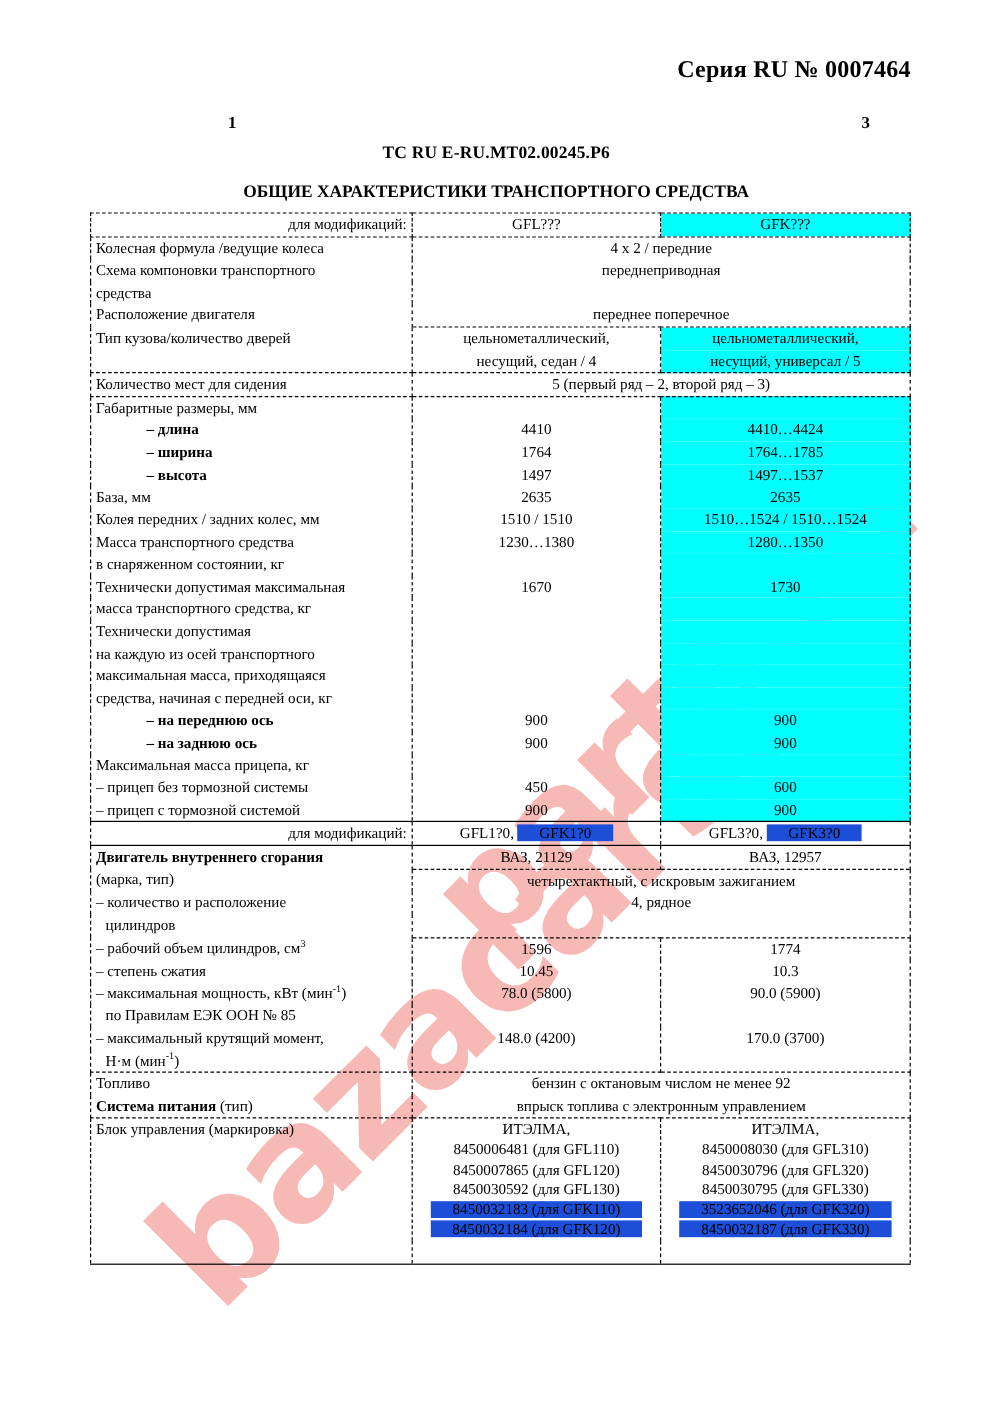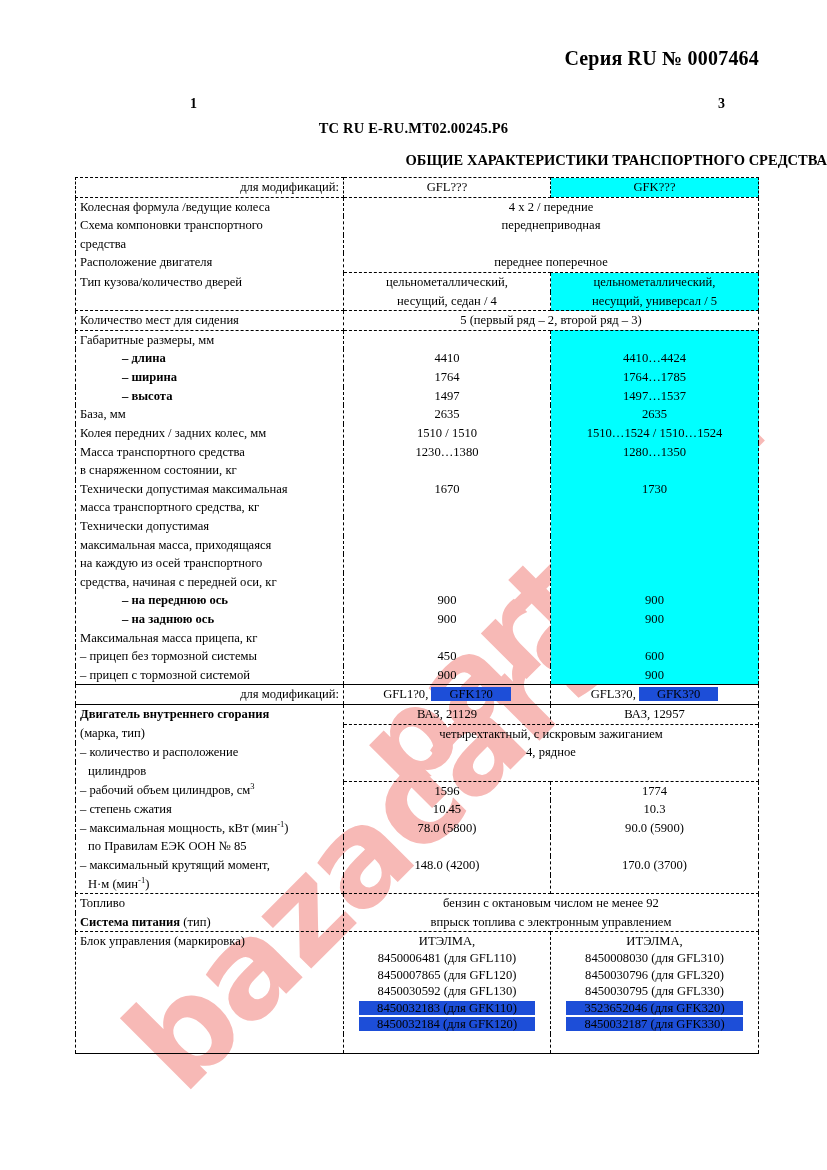--- a/index.html
+++ b/index.html
@@ -34,21 +34,21 @@
     font-size:20px;font-weight:700;letter-spacing:.2px;
     z-index:10;
   }
   .pgnum-left{position:absolute;left:190px;top:96px;font-size:14px;font-weight:700;z-index:10;}
   .pgnum-right{position:absolute;left:718px;top:96px;font-size:14px;font-weight:700;z-index:10;}
   .doccode{
     position:absolute;left:0;right:0;top:120px;text-align:center;
     font-size:14.5px;font-weight:700;letter-spacing:.2px;z-index:10;
   }
   .maintitle{
-    position:absolute;left:0;right:0;top:152px;text-align:right;
+    position:absolute;left:0;right:0;top:152px;text-align:center;
     font-size:14.5px;font-weight:700;z-index:10;
   }
 
   
   .tblwrap{position:absolute;left:75px;top:177px;width:683px;z-index:10;}
   table.spec{
     border-collapse:collapse;width:683px;table-layout:fixed;
     font-size:12.6px;line-height:1.32;
   }
   table.spec td{
@@ -190,26 +190,26 @@
         <td>масса транспортного средства, кг</td>
         <td class="ctr"></td>
         <td class="ctr cyan"></td>
       </tr>
       <tr class="rowpad">
         <td>Технически допустимая</td>
         <td class="ctr"></td>
         <td class="ctr cyan"></td>
       </tr>
       <tr>
+        <td>на каждую из осей транспортного</td>
+        <td class="ctr"></td>
+        <td class="ctr cyan"></td>
+      </tr>
+      <tr>
         <td>максимальная масса, приходящаяся</td>
-        <td class="ctr"></td>
-        <td class="ctr cyan"></td>
-      </tr>
-      <tr>
-        <td>на каждую из осей транспортного</td>
         <td class="ctr"></td>
         <td class="ctr cyan"></td>
       </tr>
       <tr>
         <td>средства, начиная с передней оси, кг</td>
         <td class="ctr"></td>
         <td class="ctr cyan"></td>
       </tr>
       <tr>
         <td class="indent">–    на переднюю ось</td>

